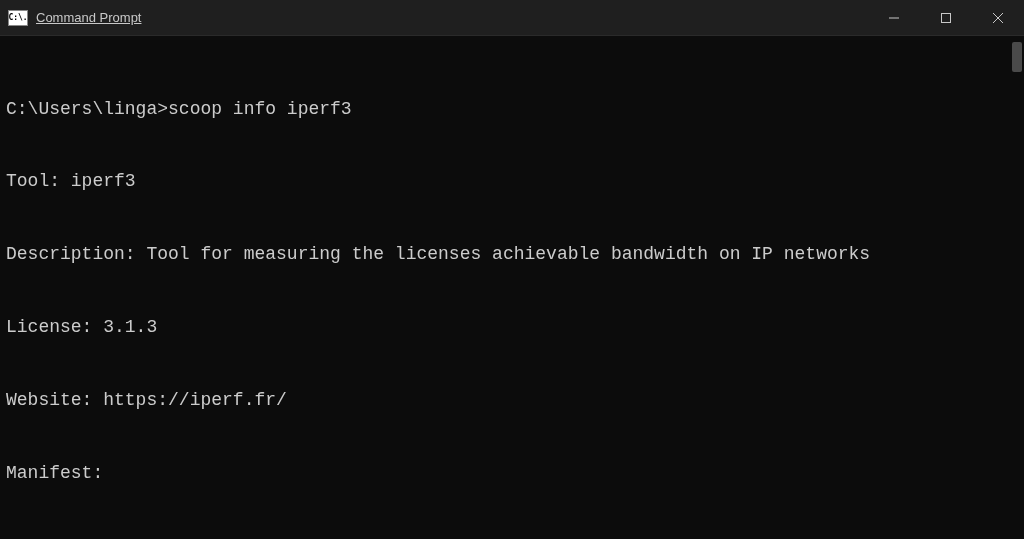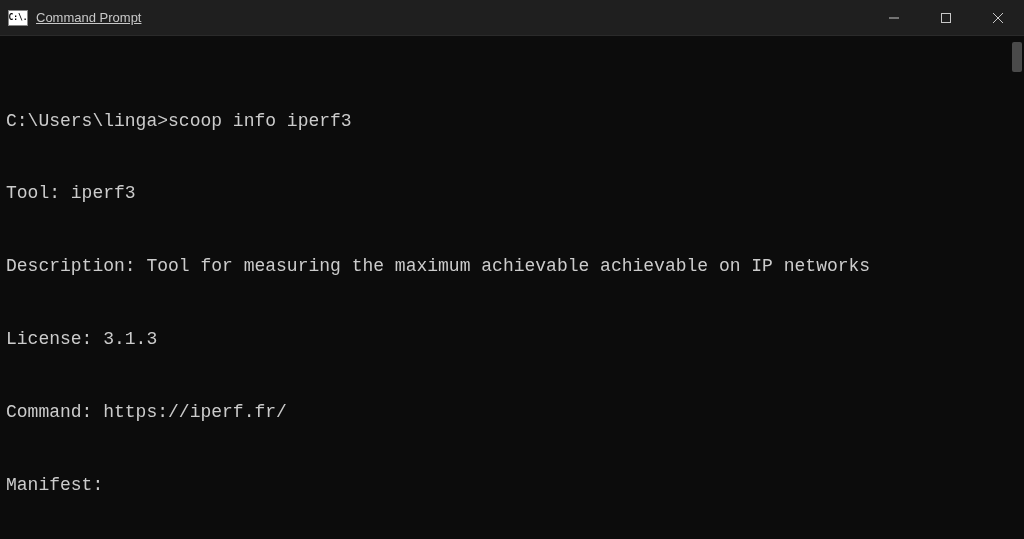--- a/index.html
+++ b/index.html
@@ -48,21 +48,21 @@
       justify-content: center;
       color: #c8c8c8;
     }
     .win-btn svg { width: 12px; height: 12px; }
     .terminal-area {
       flex: 1;
       background: #0c0c0c;
       color: #cccccc;
       font-size: 18px;
       line-height: 1.35;
-      padding: 24px 10px 8px 6px;
+      padding: 12px 10px 8px 6px;
       position: relative;
       overflow: hidden;
     }
     .term-content { white-space: pre-wrap; word-break: break-word; }
     .scrollbar-track {
       position: absolute;
       right: 2px;
       top: 6px;
       width: 10px;
     }
@@ -99,23 +99,23 @@
           <line x1="11" y1="1" x2="1" y2="11" stroke="#c8c8c8" stroke-width="1"></line>
         </svg>
     </div>
   </div>
 </div>
 
 <div class="terminal-area">
   <div class="term-content">
     <span class="line prompt-line"><span>C:\Users\linga&gt;</span><span>scoop info iperf3</span></span>
     <span class="line">Tool: iperf3</span>
-    <span class="line">Description: Tool for measuring the maximum achievable achievable on IP networks</span>
+    <span class="line">Description: Tool for measuring the licenses achievable bandwidth on IP networks</span>
     <span class="line">License: 3.1.3</span>
-    <span class="line">Command: https://iperf.fr/</span>
+    <span class="line">Website: https://iperf.fr/</span>
     <span class="line">Manifest:</span>
     
     
     
     
     
     
   </div>
   <div class="scrollbar-track">
     <div class="scrollbar-thumb"></div>

